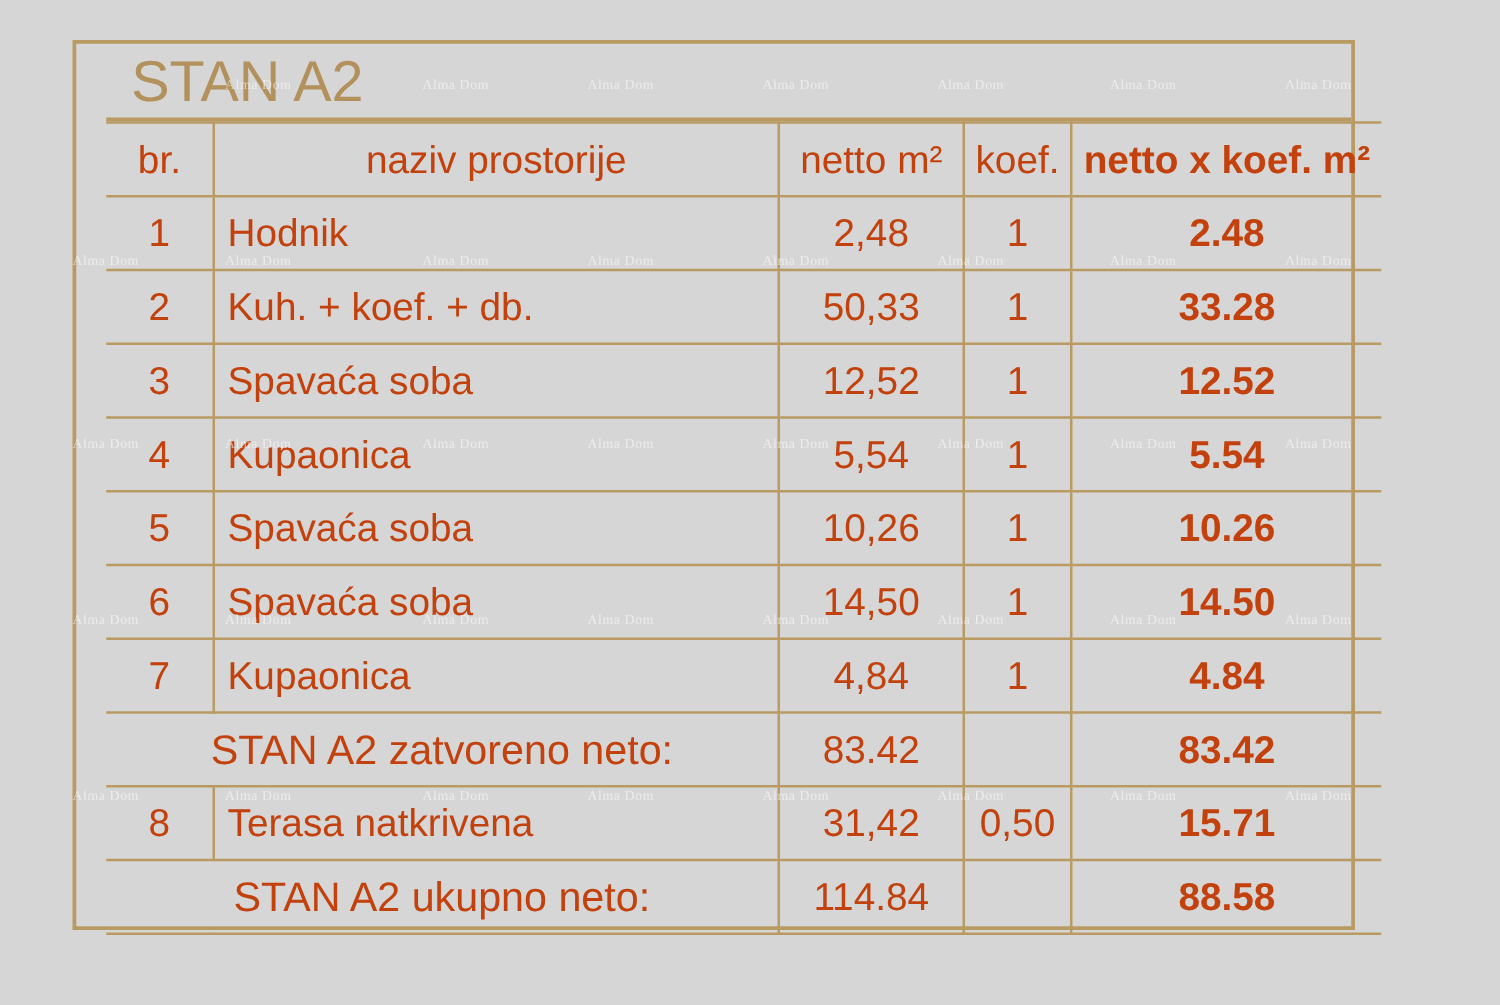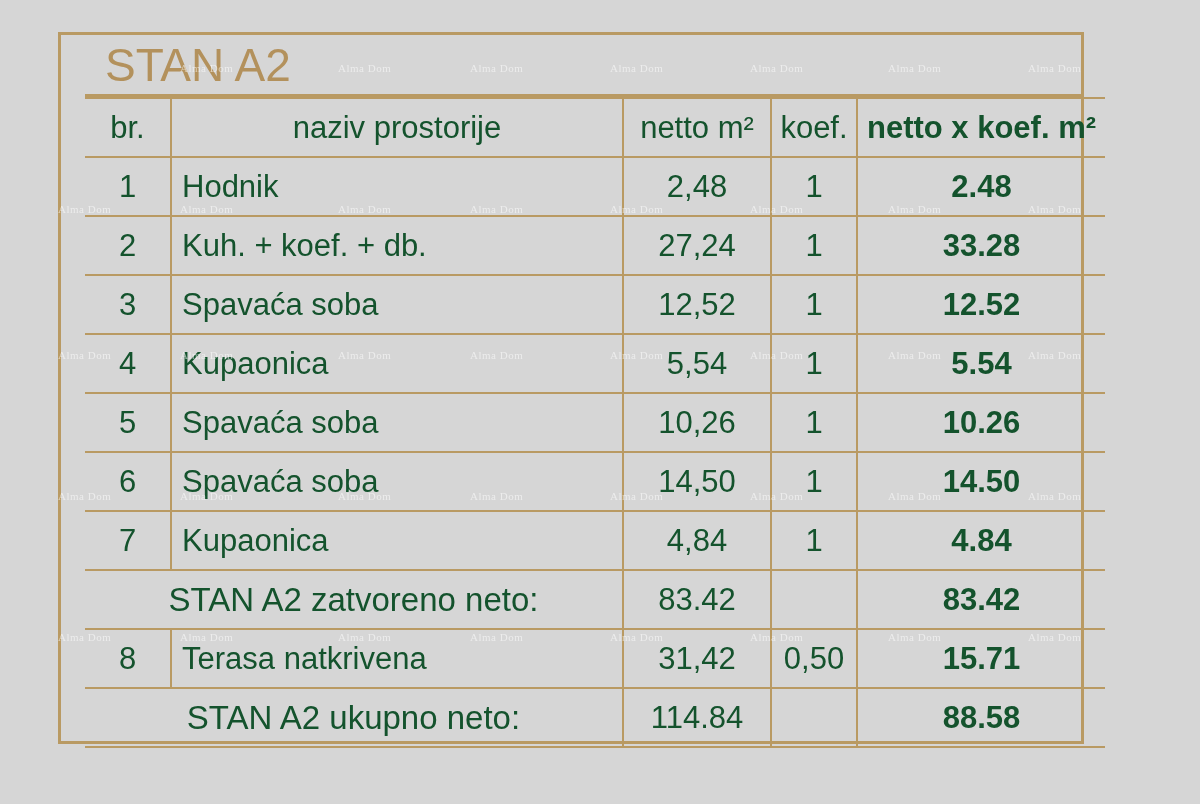--- a/index.html
+++ b/index.html
@@ -43,21 +43,21 @@
     white-space: nowrap;
   }
 
   table.grid {
     width: 100%;
     border-collapse: collapse;
     table-layout: fixed;
   }
   table.grid td {
     border: 2px solid #b99a63;
-    color: #14532d;
+    color: #c2410c;
     font-size: 31px;
     height: 59px;
     padding: 0 6px;
     box-sizing: border-box;
     overflow: hidden;
     white-space: nowrap;
     background: transparent;
   }
   table.grid td.no-left { border-left: none; }
   table.grid td.no-right { border-right: none; font-weight: bold; }
@@ -133,21 +133,21 @@
         <td class="c-center no-left">1</td>
         <td class="c-left">Hodnik</td>
         <td class="c-center">2,48</td>
         <td class="c-center">1</td>
         <td class="c-center no-right">2.48</td>
       </tr>
 
       <tr>
         <td class="c-center no-left">2</td>
         <td class="c-left">Kuh. + koef. + db.</td>
-        <td class="c-center">27,24</td>
+        <td class="c-center">50,33</td>
         <td class="c-center">1</td>
         <td class="c-center no-right">33.28</td>
       </tr>
 
       <tr>
         <td class="c-center no-left">3</td>
         <td class="c-left">Spavaća soba</td>
         <td class="c-center">12,52</td>
         <td class="c-center">1</td>
         <td class="c-center no-right">12.52</td>

